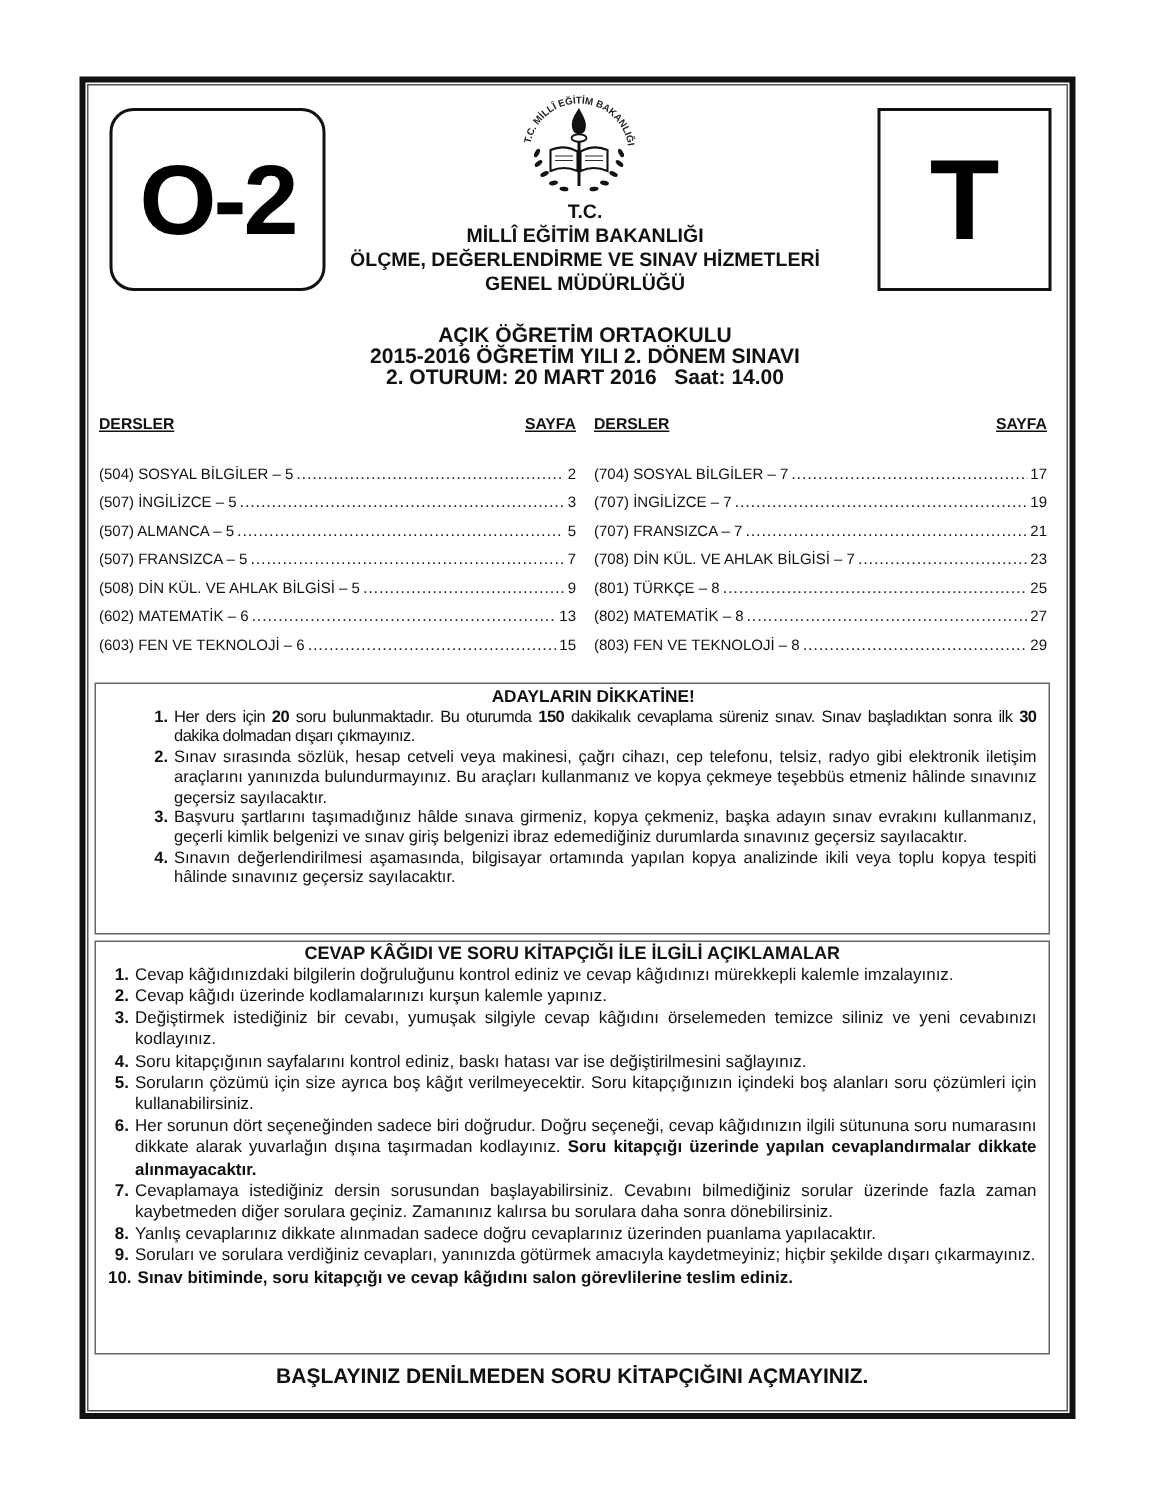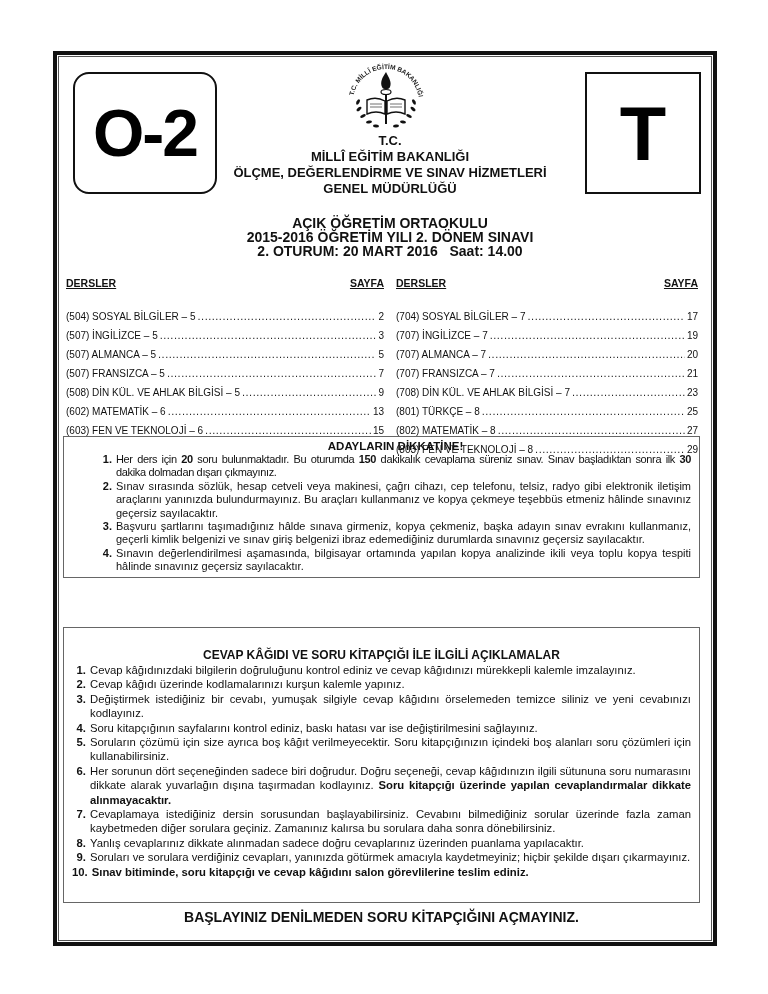--- a/index.html
+++ b/index.html
@@ -52,26 +52,26 @@
   .courses .row .dots::before {
     content: "...................................................................................................................";
     letter-spacing: 0.5px; font-size: 11px;
   }
   .courses .row .page { flex: 0 0 auto; }
 
   .box {
     position: absolute; left: 63px; width: 637px;
     border: 1px solid #666; padding: 0 8px;
   }
-  .box.warn { top: 436px; height: 142px; padding-left: 36px; }
+  .box.warn { top: 455px; height: 168px; padding-left: 36px; }
   .box.info { top: 627px; height: 276px; }
   .box .title {
     text-align: center; font-weight: bold; font-size: 11.5px; line-height: 14px; margin-top: 2px;
   }
-  .box.info .title { font-size: 12px; margin-top: 20px; margin-bottom: 1px; }
+  .box.info .title { font-size: 12px; margin-top: 0; margin-bottom: 1px; }
   .box ol { list-style: none; }
   .box li { display: flex; font-size: 11px; line-height: 13.4px; text-align: justify; }
   .box.info li { font-size: 11.3px; line-height: 14.4px; }
   .box li .num { flex: 0 0 16px; font-weight: bold; text-align: right; padding-right: 4px; }
   .box.info li .num { flex: 0 0 18px; }
   .box li .txt { flex: 1 1 auto; }
   .box.warn li .txt.condensed { letter-spacing: -0.35px; }
   .box li .txt b { font-weight: bold; }
 
   .footer {
@@ -189,25 +189,20 @@
       <span class="name">(704) SOSYAL BİLGİLER – 7</span>
       <span class="dots"></span>
       <span class="page">17</span>
     </div>
   <div class="row">
       <span class="name">(707) İNGİLİZCE – 7</span>
       <span class="dots"></span>
       <span class="page">19</span>
     </div>
   <div class="row">
-      <span class="name">(707) ALMANCA – 7</span>
-      <span class="dots"></span>
-      <span class="page">20</span>
-    </div>
-  <div class="row">
       <span class="name">(707) FRANSIZCA – 7</span>
       <span class="dots"></span>
       <span class="page">21</span>
     </div>
   <div class="row">
       <span class="name">(708) DİN KÜL. VE AHLAK BİLGİSİ – 7</span>
       <span class="dots"></span>
       <span class="page">23</span>
     </div>
   <div class="row">

